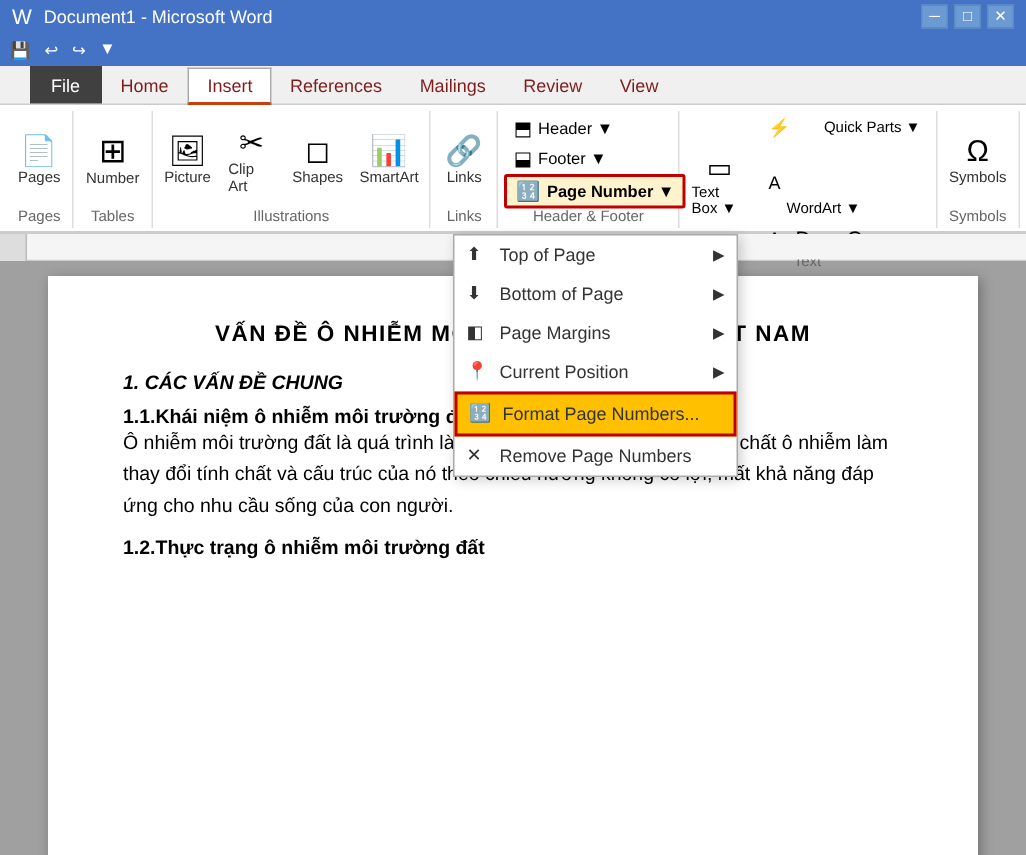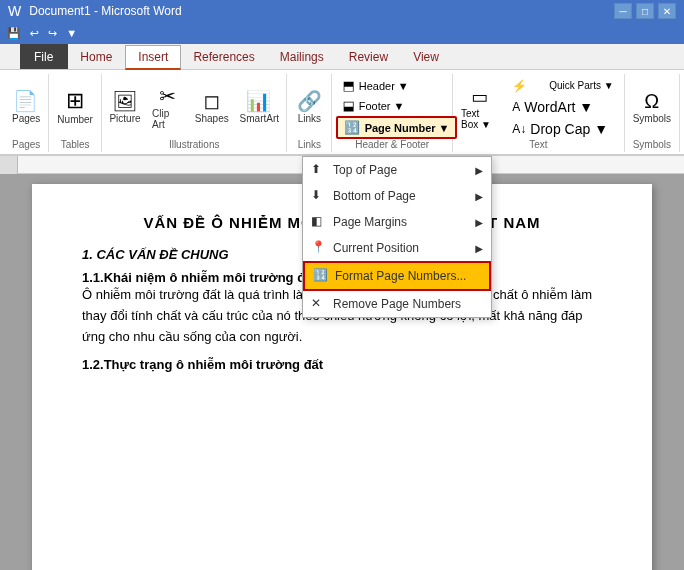--- a/index.html
+++ b/index.html
@@ -316,21 +316,21 @@
         <span style="font-size:18px;">▭</span>
         <span style="font-size:10px;">Text Box ▼</span>
       </div>
       <div style="display:flex; flex-direction:column; gap:2px;">
         <div class="small-btn-row">
           <span style="font-size:12px;">⚡</span>
           <span style="font-size:10px;margin-left:18px;">Quick Parts ▼</span>
         </div>
         <div class="small-btn-row">
           <span style="font-size:12px;">A</span>
-          <span style="font-size:14px;">WordArt ▼</span>
+          <span style="font-size:10px;margin-top:36px;">WordArt ▼</span>
         </div>
         <div class="small-btn-row">
           <span style="font-size:12px;">A↓</span>
           <span style="font-size:14px;text-align:right;">Drop Cap ▼</span>
         </div>
       </div>
     </div>
     <div class="group-label">Text</div>
   </div>
 

